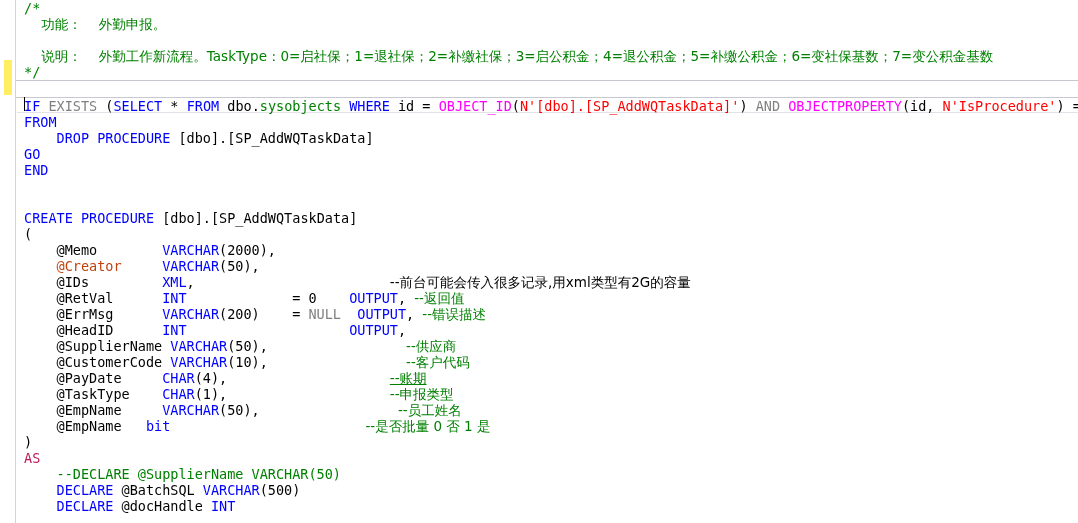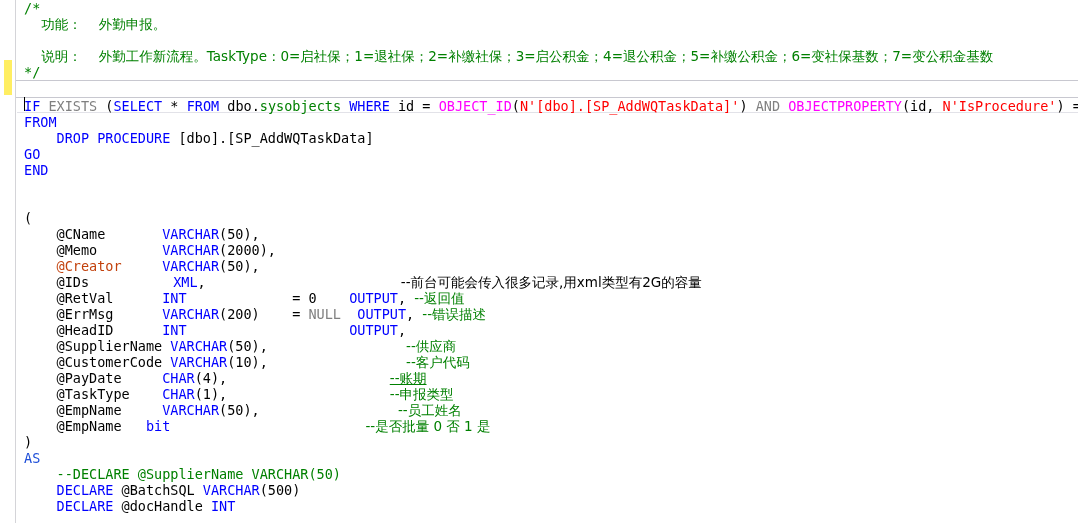--- a/index.html
+++ b/index.html
@@ -132,36 +132,36 @@
       <div class="line"><span class="cmt cjk" style="color: rgb(0, 128, 0);">    说明：    外勤工作新流程。TaskType：0=启社保；1=退社保；2=补缴社保；3=启公积金；4=退公积金；5=补缴公积金；6=变社保基数；7=变公积金基数</span></div>
       <div class="line"><span class="cmt" style="color: rgb(0, 128, 0);">*/</span></div>
       <div class="line current">&nbsp;</div>
       <div class="line"><span class="kw" style="color: rgb(0, 0, 255);">IF</span><span class="pln" style="color: rgb(0, 0, 0);"> </span><span class="gray" style="color: rgb(128, 128, 128);">EXISTS</span><span class="pln" style="color: rgb(0, 0, 0);"> (</span><span class="kw" style="color: rgb(0, 0, 255);">SELECT</span><span class="pln" style="color: rgb(0, 0, 0);"> * </span><span class="kw" style="color: rgb(0, 0, 255);">FROM</span><span class="pln" style="color: rgb(0, 0, 0);"> dbo.</span><span class="sysobj" style="color: rgb(0, 128, 0);">sysobjects</span><span class="pln" style="color: rgb(0, 0, 0);"> </span><span class="kw" style="color: rgb(0, 0, 255);">WHERE</span><span class="pln" style="color: rgb(0, 0, 0);"> id = </span><span class="fn" style="color: rgb(255, 0, 255);">OBJECT_ID</span><span class="pln" style="color: rgb(0, 0, 0);">(</span><span class="str" style="color: rgb(255, 0, 0);">N'[dbo].[SP_AddWQTaskData]'</span><span class="pln" style="color: rgb(0, 0, 0);">) </span><span class="gray" style="color: rgb(128, 128, 128);">AND</span><span class="pln" style="color: rgb(0, 0, 0);"> </span><span class="fn" style="color: rgb(255, 0, 255);">OBJECTPROPERTY</span><span class="pln" style="color: rgb(0, 0, 0);">(id, </span><span class="str" style="color: rgb(255, 0, 0);">N'IsProcedure'</span><span class="pln" style="color: rgb(0, 0, 0);">) = 1)</span></div>
       <div class="line"><span class="kw" style="color: rgb(0, 0, 255);">FROM</span></div>
       <div class="line"><span class="pln" style="color: rgb(0, 0, 0);">    </span><span class="kw" style="color: rgb(0, 0, 255);">DROP</span><span class="pln" style="color: rgb(0, 0, 0);"> </span><span class="kw" style="color: rgb(0, 0, 255);">PROCEDURE</span><span class="pln" style="color: rgb(0, 0, 0);"> [dbo].[SP_AddWQTaskData]</span></div>
       <div class="line"><span class="kw" style="color: rgb(0, 0, 255);">GO</span></div>
       <div class="line"><span class="kw" style="color: rgb(0, 0, 255);">END</span></div>
       <div class="line">&nbsp;</div>
       <div class="line">&nbsp;</div>
+      <div class="line"><span class="kw" style="color: rgb(0, 0, 255);">CREATE</span><span class="pln" style="color: rgb(0, 0, 0);"> </span><span class="kw" style="color: rgb(0, 0, 255);">PROCEDURE</span><span class="pln" style="color: rgb(0, 0, 0);"> [dbo].[SP_AddWQTaskData]</span></div>
       <div class="line"><span class="pln" style="color: rgb(0, 0, 0);">(</span></div>
-      <div class="line"><span class="pln" style="color: rgb(0, 0, 0);">    @CName       </span><span class="kw" style="color: rgb(0, 0, 255);">VARCHAR</span><span class="pln" style="color: rgb(0, 0, 0);">(50),</span></div>
       <div class="line"><span class="pln" style="color: rgb(0, 0, 0);">    @Memo        </span><span class="kw" style="color: rgb(0, 0, 255);">VARCHAR</span><span class="pln" style="color: rgb(0, 0, 0);">(2000),</span></div>
       <div class="line"><span class="pln" style="color: #c2410c;">    @Creator     </span><span class="kw" style="color: rgb(0, 0, 255);">VARCHAR</span><span class="pln" style="color: rgb(0, 0, 0);">(50),</span></div>
-      <div class="line"><span class="pln" style="color: rgb(0, 0, 0);">    @IDs         </span><span class="kw" style="color: rgb(0, 0, 255); margin-left: 11px;">XML</span><span class="pln" style="color: rgb(0, 0, 0);">,</span><span class="pln" style="color: rgb(0, 0, 0);">                        </span><span class="cmt cjk" style="color: #000000;">--前台可能会传入很多记录,用xml类型有2G的容量</span></div>
+      <div class="line"><span class="pln" style="color: rgb(0, 0, 0);">    @IDs         </span><span class="kw" style="color: rgb(0, 0, 255);">XML</span><span class="pln" style="color: rgb(0, 0, 0);">,</span><span class="pln" style="color: rgb(0, 0, 0);">                        </span><span class="cmt cjk" style="color: #000000;">--前台可能会传入很多记录,用xml类型有2G的容量</span></div>
       <div class="line"><span class="pln" style="color: rgb(0, 0, 0);">    @RetVal      </span><span class="kw" style="color: rgb(0, 0, 255);">INT</span><span class="pln" style="color: rgb(0, 0, 0);">             = 0    </span><span class="kw" style="color: rgb(0, 0, 255);">OUTPUT</span><span class="pln" style="color: rgb(0, 0, 0);">, </span><span class="cmt cjk" style="color: rgb(0, 128, 0);">--返回值</span></div>
       <div class="line"><span class="pln" style="color: rgb(0, 0, 0);">    @ErrMsg      </span><span class="kw" style="color: rgb(0, 0, 255);">VARCHAR</span><span class="pln" style="color: rgb(0, 0, 0);">(200)    = </span><span class="gray" style="color: rgb(128, 128, 128);">NULL</span><span class="pln" style="color: rgb(0, 0, 0);">  </span><span class="kw" style="color: rgb(0, 0, 255);">OUTPUT</span><span class="pln" style="color: rgb(0, 0, 0);">, </span><span class="cmt cjk" style="color: rgb(0, 128, 0);">--错误描述</span></div>
       <div class="line"><span class="pln" style="color: rgb(0, 0, 0);">    @HeadID      </span><span class="kw" style="color: rgb(0, 0, 255);">INT</span><span class="pln" style="color: rgb(0, 0, 0);">                    </span><span class="kw" style="color: rgb(0, 0, 255);">OUTPUT</span><span class="pln" style="color: rgb(0, 0, 0);">,</span></div>
       <div class="line"><span class="pln" style="color: rgb(0, 0, 0);">    @SupplierName </span><span class="kw" style="color: rgb(0, 0, 255);">VARCHAR</span><span class="pln" style="color: rgb(0, 0, 0);">(50),</span><span class="pln" style="color: rgb(0, 0, 0);">                 </span><span class="cmt cjk" style="color: rgb(0, 128, 0);">--供应商</span></div>
       <div class="line"><span class="pln" style="color: rgb(0, 0, 0);">    @CustomerCode </span><span class="kw" style="color: rgb(0, 0, 255);">VARCHAR</span><span class="pln" style="color: rgb(0, 0, 0);">(10),</span><span class="pln" style="color: rgb(0, 0, 0);">                 </span><span class="cmt cjk" style="color: rgb(0, 128, 0);">--客户代码</span></div>
       <div class="line"><span class="pln" style="color: rgb(0, 0, 0);">    @PayDate     </span><span class="kw" style="color: rgb(0, 0, 255);">CHAR</span><span class="pln" style="color: rgb(0, 0, 0);">(4),</span><span class="pln" style="color: rgb(0, 0, 0);">                    </span><span class="cmt cjk" style="color: rgb(0, 128, 0); text-decoration: underline;">--账期</span></div>
       <div class="line"><span class="pln" style="color: rgb(0, 0, 0);">    @TaskType    </span><span class="kw" style="color: rgb(0, 0, 255);">CHAR</span><span class="pln" style="color: rgb(0, 0, 0);">(1),</span><span class="pln" style="color: rgb(0, 0, 0);">                    </span><span class="cmt cjk" style="color: rgb(0, 128, 0);">--申报类型</span></div>
       <div class="line"><span class="pln" style="color: rgb(0, 0, 0);">    @EmpName     </span><span class="kw" style="color: rgb(0, 0, 255);">VARCHAR</span><span class="pln" style="color: rgb(0, 0, 0);">(50),</span><span class="pln" style="color: rgb(0, 0, 0);">                 </span><span class="cmt cjk" style="color: rgb(0, 128, 0);">--员工姓名</span></div>
       <div class="line"><span class="pln" style="color: rgb(0, 0, 0);">    @EmpName   </span><span class="kw" style="color: rgb(0, 0, 255);">bit</span><span class="pln" style="color: rgb(0, 0, 0);">                        </span><span class="cmt cjk" style="color: rgb(0, 128, 0);">--是否批量 0 否 1 是</span></div>
       <div class="line"><span class="pln" style="color: rgb(0, 0, 0);">)</span></div>
-      <div class="line"><span class="kw" style="color: #1d4ed8; margin-top: 16px;">AS</span></div>
+      <div class="line"><span class="kw" style="color: #be185d; margin-top: 16px;">AS</span></div>
       <div class="line"><span class="pln" style="color: rgb(0, 0, 0);">    </span><span class="cmt" style="color: rgb(0, 128, 0);">--DECLARE @SupplierName VARCHAR(50)</span></div>
       <div class="line"><span class="pln" style="color: rgb(0, 0, 0);">    </span><span class="kw" style="color: rgb(0, 0, 255);">DECLARE</span><span class="pln" style="color: rgb(0, 0, 0);"> @BatchSQL </span><span class="kw" style="color: rgb(0, 0, 255);">VARCHAR</span><span class="pln" style="color: rgb(0, 0, 0); margin-top: 15px;">(500)</span></div>
       <div class="line"><span class="pln" style="color: rgb(0, 0, 0);">    </span><span class="kw" style="color: rgb(0, 0, 255);">DECLARE</span><span class="pln" style="color: rgb(0, 0, 0);"> @docHandle </span><span class="kw" style="color: rgb(0, 0, 255);">INT</span></div>
     </div>
 
   <div id="caret"></div>
 
 </div>
 
 </body></html>

